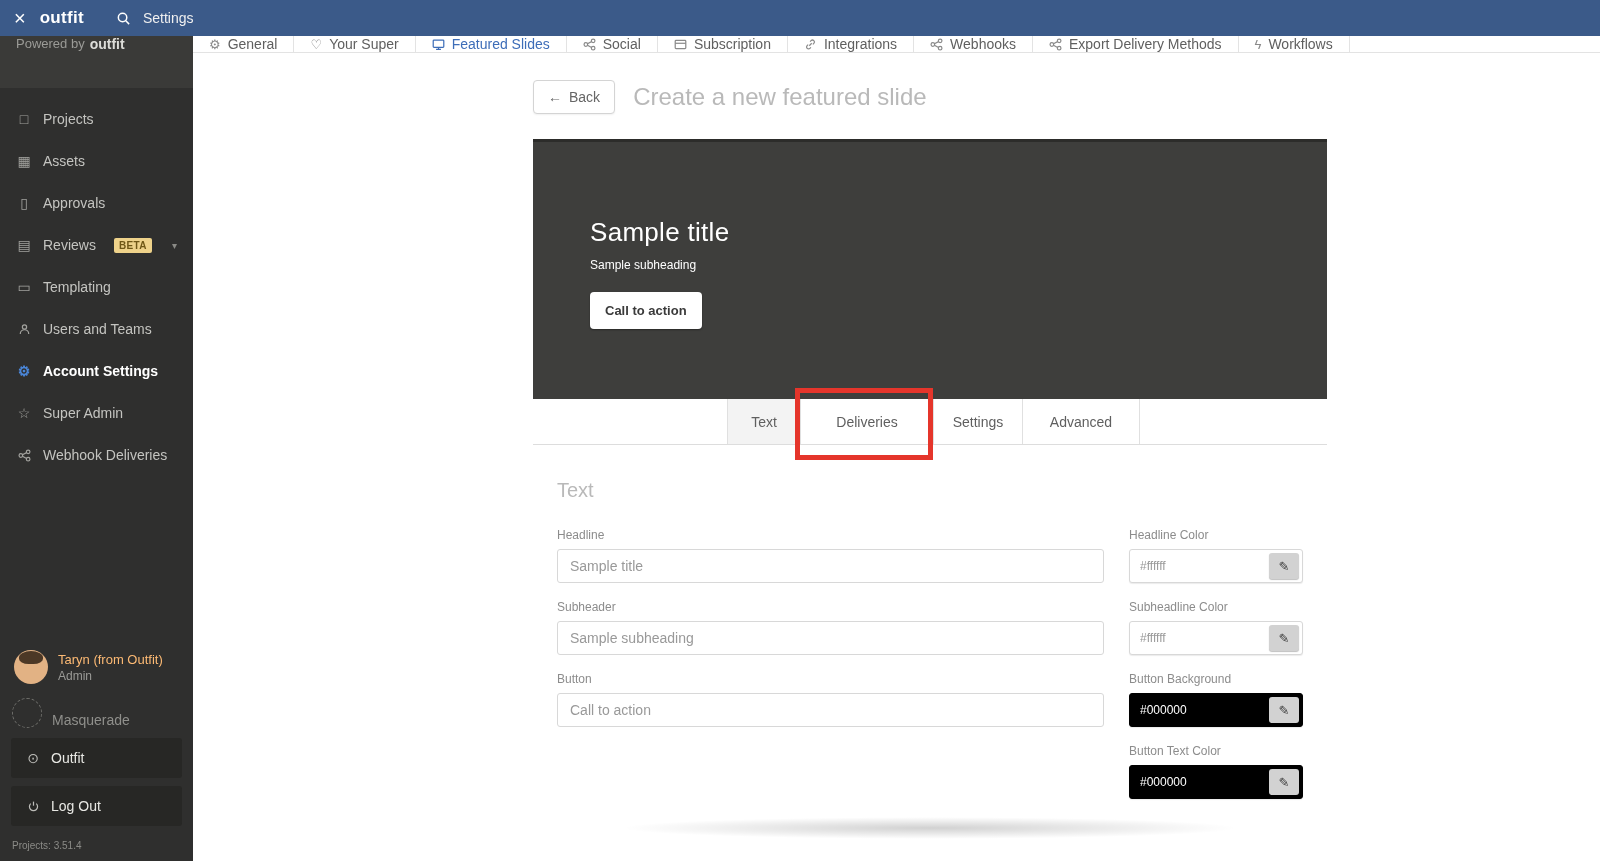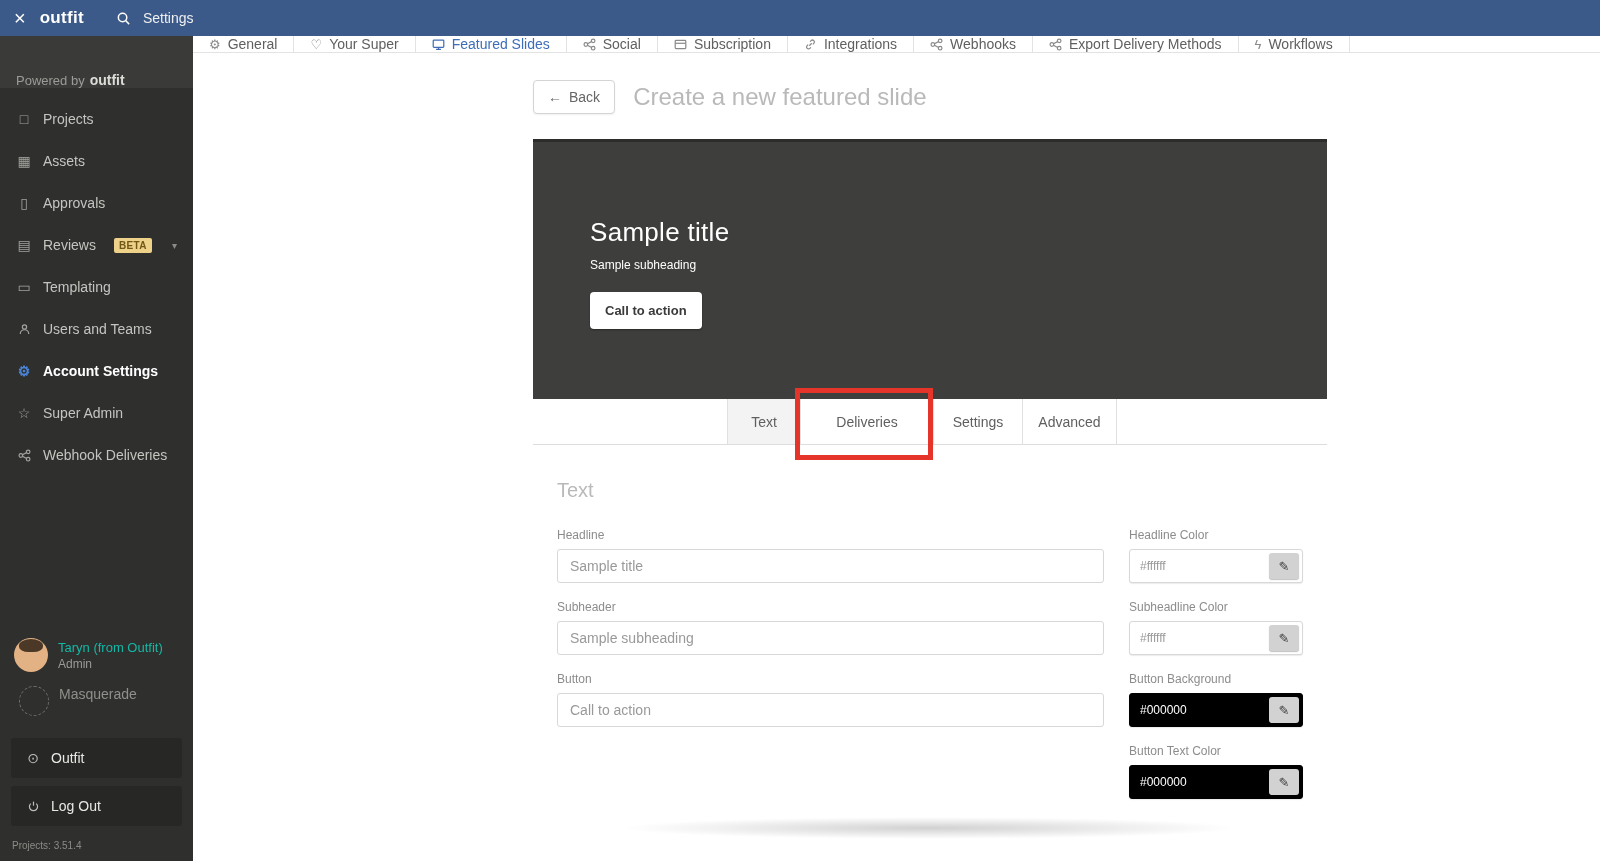--- a/index.html
+++ b/index.html
@@ -9,36 +9,36 @@
   .topbar { height:36px; background:#3b5a89; display:flex; align-items:center; color:#fff; }
   .tb-close { font-size:20px; line-height:1; padding:0 14px; cursor:pointer; color:#fff; }
   .tb-logo { font-weight:bold; font-size:17px; letter-spacing:.3px; margin-right:20px; }
   .tb-search { display:flex; align-items:center; padding:0 12px; cursor:pointer; }
   .tb-title { font-size:14px; color:#f0f0f0; }
 
   .shell { display:flex; height:825px; }
 
   
   .sidebar { width:193px; background:#2f2f2e; display:flex; flex-direction:column; flex-shrink:0; }
-  .powered { height:52px; background:#3a3a38; display:flex; align-items:flex-end; padding:0 16px; font-size:13px; color:#9b9b97; gap:5px; }
+  .powered { height:52px; background:#3a3a38; display:flex; align-items:flex-start; padding:0 16px; font-size:13px; color:#9b9b97; gap:5px; }
   .powered .plogo { color:#dcdcd8; font-weight:bold; font-size:14px; }
   .side-nav { padding-top:10px; }
   .side-item { height:42px; display:flex; align-items:center; padding:0 16px; font-size:14px; color:#c4c4c0; gap:11px; cursor:pointer; }
   .si-icon { width:16px; text-align:center; color:#a2a29e; font-size:14px; display:inline-flex; justify-content:center; }
   .side-item.active { color:#ffffff; font-weight:bold; }
   .side-item.active .si-icon { color:#4a86d8; }
   .badge { background:#eed28a; color:#6f5716; font-size:10px; font-weight:bold; padding:2px 5px; border-radius:2px; margin-left:7px; letter-spacing:.4px; }
   .chev { margin-left:auto; color:#8a8a86; font-size:10px; }
   .side-bottom { margin-top:auto; }
   .user-row { display:flex; align-items:center; gap:10px; padding:0 14px; margin-bottom:14px; }
   .avatar { width:34px; height:34px; border-radius:50%; background:#e2b284; position:relative; overflow:hidden; flex-shrink:0; }
   .avatar::before { content:""; position:absolute; top:1px; left:5px; right:5px; height:13px; background:#4c3826; border-radius:50% 50% 40% 40%; }
-  .user-name { font-size:13px; color:#14b8a6; }
+  .user-name { font-size:13px; color:#fdba74; }
   .user-role { font-size:12px; color:#9a9a96; margin-top:2px; }
-  .masq-row { display:flex; align-items:flex-start; gap:10px; padding:0 19px; margin-bottom:22px; color:#8f8f8b; font-size:14px; cursor:pointer; }
+  .masq-row { display:flex; align-items:flex-end; gap:10px; padding:0 12px; margin-bottom:10px; color:#8f8f8b; font-size:14px; cursor:pointer; }
   .masq-circle { width:30px; height:30px; border:1px dashed #6f6f6b; border-radius:50%; flex-shrink:0; }
   .side-btn { display:flex; align-items:center; gap:10px; background:#272725; border:none; border-radius:3px; height:40px; padding:0 14px; color:#e8e8e4; font-size:14px; margin:0 11px 8px; cursor:pointer; width:171px; font-family:inherit; }
   .side-btn .si-icon { color:#bdbdb9; }
   .version { font-size:10px; color:#8b8b87; padding:6px 12px 10px; }
 
   
   .main { flex:1; background:#fff; display:flex; flex-direction:column; overflow:hidden; }
   .tabs-row { height:50px; border-bottom:1px solid #e3e3e3; display:flex; align-items:stretch; }
   .tab { display:flex; align-items:center; gap:7px; padding:0 16px; font-size:14px; color:#5f5f5f; border-right:1px solid #e3e3e3; cursor:pointer; white-space:nowrap; }
   .tab .t-icon { color:#8a8a8a; font-size:13px; display:inline-flex; align-items:center; }
@@ -54,21 +54,21 @@
   .preview { height:260px; background:#3e3e3c; border-top:3px solid #2c2c2a; padding:75px 0 0 57px; color:#fff; }
   .pv-title { font-size:26px; font-weight:300; letter-spacing:.3px; }
   .pv-sub { font-size:12px; margin-top:10px; }
   .pv-cta { margin-top:20px; background:#fff; color:#3a3a3a; font-weight:bold; font-size:13px; padding:11px 15px; border-radius:4px; border:none; cursor:pointer; box-shadow:0 1px 2px rgba(0,0,0,.35); font-family:inherit; }
 
   .etabs { height:46px; border-bottom:1px solid #dddddd; display:flex; padding-left:194px; position:relative; background:#fff; }
   .etab { display:flex; align-items:center; justify-content:center; font-size:14px; color:#5f5f5f; border-left:1px solid #e0e0e0; cursor:pointer; }
   .etab:nth-child(1) { width:73px; background:#f3f3f3; }
   .etab:nth-child(2) { width:133px; }
   .etab:nth-child(3) { width:89px; }
-  .etab:nth-child(4) { width:95px; border-right:1px solid #e0e0e0; }
+  .etab:nth-child(4) { width:118px; border-right:1px solid #e0e0e0; }
   .red-box { position:absolute; left:262px; top:-11px; width:138px; height:72px; border:5px solid #e5352b; z-index:5; pointer-events:none; }
 
   .form { padding:34px 24px 30px; }
   .section-title { font-size:20px; font-weight:400; color:#b9b9b9; margin-bottom:26px; }
   .grid { display:grid; grid-template-columns:547px 174px; column-gap:25px; row-gap:17px; }
   .field label { display:block; font-size:12px; color:#8c8c8c; margin-bottom:7px; }
   .txt-input { width:100%; height:34px; border:1px solid #d8d8d8; border-radius:3px; padding:0 12px; font-size:14px; color:#999; background:#fff; font-family:inherit; }
   .color-wrap { display:flex; align-items:center; border:1px solid #d8d8d8; border-radius:3px; height:34px; background:#fff; box-shadow:0 1px 1px rgba(0,0,0,.08); }
   .color-wrap input { flex:1; min-width:0; border:none; background:transparent; padding:0 10px; font-size:12px; color:#999; outline:none; font-family:inherit; }
   .pencil-btn { width:30px; height:26px; margin:3px; background:#d2d2d2; border:none; border-radius:3px; display:flex; align-items:center; justify-content:center; font-size:13px; color:#3c3c3c; cursor:pointer; flex-shrink:0; box-shadow:0 1px 1px rgba(0,0,0,.25); }

